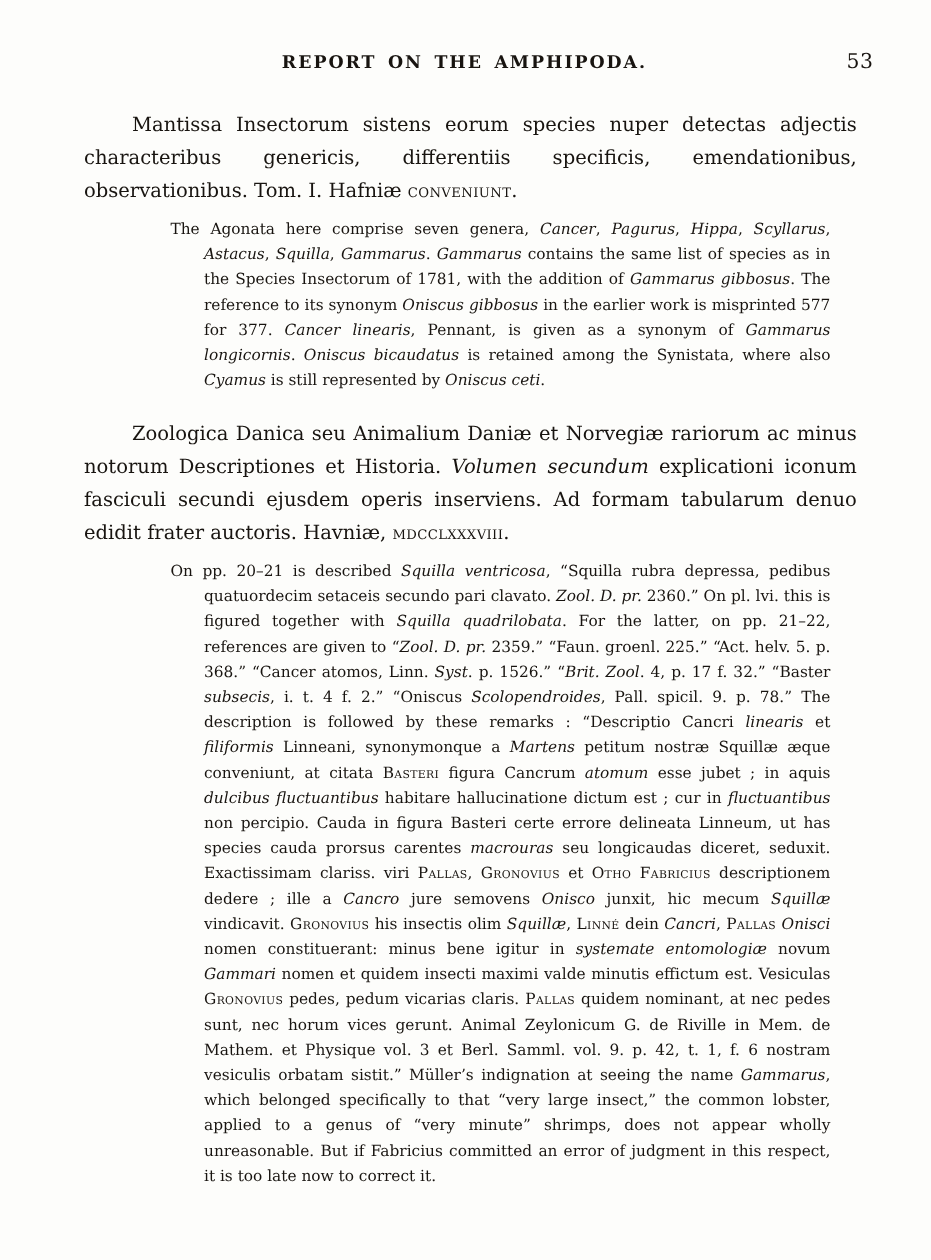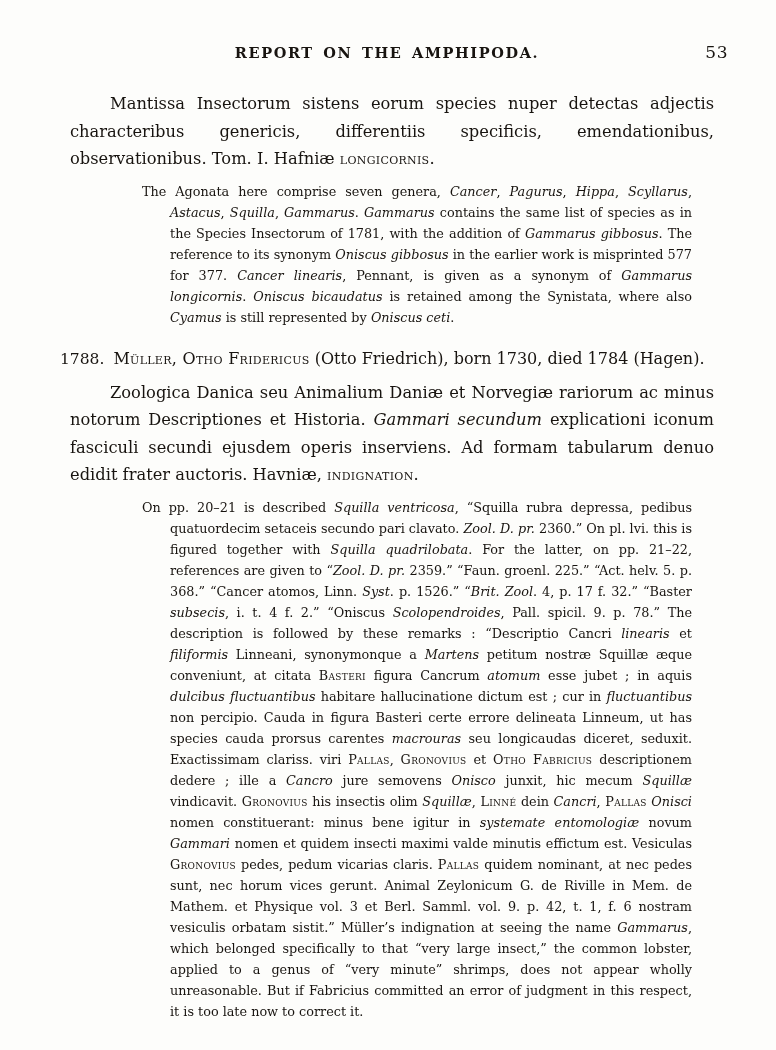--- a/index.html
+++ b/index.html
@@ -77,25 +77,22 @@
 <body>
 
 <div class="page">
 
   <div class="page-header">
     <div class="running-title">REPORT ON THE AMPHIPODA.</div>
     <div class="page-number">53</div>
   </div>
 
   <section class="entry">
-    <p class="entry-body"><span class="run-r">Mantissa Insectorum sistens eorum species nuper detectas adjectis characteribus genericis, differentiis specificis, emendationibus, observationibus. Tom. I. Hafniæ </span><span class="run-sc">longicornis.</span></p>
+    <p class="entry-body"><span class="run-r">Mantissa Insectorum sistens eorum species nuper detectas adjectis characteribus genericis, differentiis specificis, emendationibus, observationibus. Tom. I. Hafniæ </span><span class="run-sc">conveniunt.</span></p>
     <p class="entry-note"><span class="run-r">The Agonata here comprise seven genera, </span><span class="run-i">Cancer</span><span class="run-r">, </span><span class="run-i">Pagurus</span><span class="run-r">, </span><span class="run-i">Hippa</span><span class="run-r">, </span><span class="run-i">Scyllarus</span><span class="run-r">, </span><span class="run-i">Astacus</span><span class="run-r">, </span><span class="run-i">Squilla</span><span class="run-r">, </span><span class="run-i">Gammarus</span><span class="run-r">. </span><span class="run-i">Gammarus</span><span class="run-r"> contains the same list of species as in the Species Insectorum of 1781, with the addition of </span><span class="run-i">Gammarus gibbosus</span><span class="run-r">. The reference to its synonym </span><span class="run-i">Oniscus gibbosus</span><span class="run-r"> in the earlier work is misprinted 577 for 377. </span><span class="run-i">Cancer linearis</span><span class="run-r">, Pennant, is given as a synonym of </span><span class="run-i">Gammarus longicornis</span><span class="run-r">. </span><span class="run-i">Oniscus bicaudatus</span><span class="run-r"> is retained among the Synistata, where also </span><span class="run-i">Cyamus</span><span class="run-r"> is still represented by </span><span class="run-i">Oniscus ceti</span><span class="run-r">.</span></p>
   </section>
 
   <section class="entry">
-    <div class="entry-heading">
-      <span class="entry-number">1788.</span><span class="entry-author"><span class="run-sc">Müller, Otho Fridericus</span><span class="run-r"> (Otto Friedrich), born 1730, died 1784 (Hagen).</span></span>
-    </div>
-    <p class="entry-body"><span class="run-r">Zoologica Danica seu Animalium Daniæ et Norvegiæ rariorum ac minus notorum Descriptiones et Historia. </span><span class="run-i">Gammari secundum</span><span class="run-r"> explicationi iconum fasciculi secundi ejusdem operis inserviens. Ad formam tabularum denuo edidit frater auctoris. Havniæ, </span><span class="run-sc">indignation.</span></p>
+    <p class="entry-body"><span class="run-r">Zoologica Danica seu Animalium Daniæ et Norvegiæ rariorum ac minus notorum Descriptiones et Historia. </span><span class="run-i">Volumen secundum</span><span class="run-r"> explicationi iconum fasciculi secundi ejusdem operis inserviens. Ad formam tabularum denuo edidit frater auctoris. Havniæ, </span><span class="run-sc">mdcclxxxviii.</span></p>
     <p class="entry-note"><span class="run-r">On pp. 20–21 is described </span><span class="run-i">Squilla ventricosa</span><span class="run-r">, “Squilla rubra depressa, pedibus quatuordecim setaceis secundo pari clavato. </span><span class="run-i">Zool. D. pr.</span><span class="run-r"> 2360.” On pl. lvi. this is figured together with </span><span class="run-i">Squilla quadrilobata</span><span class="run-r">. For the latter, on pp. 21–22, references are given to “</span><span class="run-i">Zool. D. pr.</span><span class="run-r"> 2359.” “Faun. groenl. 225.” “Act. helv. 5. p. 368.” “Cancer atomos, Linn. </span><span class="run-i">Syst</span><span class="run-r">. p. 1526.” “</span><span class="run-i">Brit. Zool</span><span class="run-r">. 4, p. 17 f. 32.” “Baster </span><span class="run-i">subsecis</span><span class="run-r">, i. t. 4 f. 2.” “Oniscus </span><span class="run-i">Scolopendroides</span><span class="run-r">, Pall. spicil. 9. p. 78.” The description is followed by these remarks : “Descriptio Cancri </span><span class="run-i">linearis</span><span class="run-r"> et </span><span class="run-i">filiformis</span><span class="run-r"> Linneani, synonymonque a </span><span class="run-i">Martens</span><span class="run-r"> petitum nostræ Squillæ æque conveniunt, at citata </span><span class="run-sc">Basteri</span><span class="run-r"> figura Cancrum </span><span class="run-i">atomum</span><span class="run-r"> esse jubet ; in aquis </span><span class="run-i">dulcibus fluctuantibus</span><span class="run-r"> habitare hallucinatione dictum est ; cur in </span><span class="run-i">fluctuantibus</span><span class="run-r"> non percipio. Cauda in figura Basteri certe errore delineata Linneum, ut has species cauda prorsus carentes </span><span class="run-i">macrouras</span><span class="run-r"> seu longicaudas diceret, seduxit. Exactissimam clariss. viri </span><span class="run-sc">Pallas</span><span class="run-r">, </span><span class="run-sc">Gronovius</span><span class="run-r"> et </span><span class="run-sc">Otho Fabricius</span><span class="run-r"> descriptionem dedere ; ille a </span><span class="run-i">Cancro</span><span class="run-r"> jure semovens </span><span class="run-i">Onisco</span><span class="run-r"> junxit, hic mecum </span><span class="run-i">Squillæ</span><span class="run-r"> vindicavit. </span><span class="run-sc">Gronovius</span><span class="run-r"> his insectis olim </span><span class="run-i">Squillæ</span><span class="run-r">, </span><span class="run-sc">Linné</span><span class="run-r"> dein </span><span class="run-i">Cancri</span><span class="run-r">, </span><span class="run-sc">Pallas</span><span class="run-r"> </span><span class="run-i">Onisci</span><span class="run-r"> nomen constituerant: minus bene igitur in </span><span class="run-i">systemate entomologiæ</span><span class="run-r"> novum </span><span class="run-i">Gammari</span><span class="run-r"> nomen et quidem insecti maximi valde minutis effictum est. Vesiculas </span><span class="run-sc">Gronovius</span><span class="run-r"> pedes, pedum vicarias claris. </span><span class="run-sc">Pallas</span><span class="run-r"> quidem nominant, at nec pedes sunt, nec horum vices gerunt. Animal Zeylonicum G. de Riville in Mem. de Mathem. et Physique vol. 3 et Berl. Samml. vol. 9. p. 42, t. 1, f. 6 nostram vesiculis orbatam sistit.” Müller’s indignation at seeing the name </span><span class="run-i">Gammarus</span><span class="run-r">, which belonged specifically to that “very large insect,” the common lobster, applied to a genus of “very minute” shrimps, does not appear wholly unreasonable. But if Fabricius committed an error of judgment in this respect, it is too late now to correct it.</span></p>
   </section>
 
 </div>
 
 </body></html>

